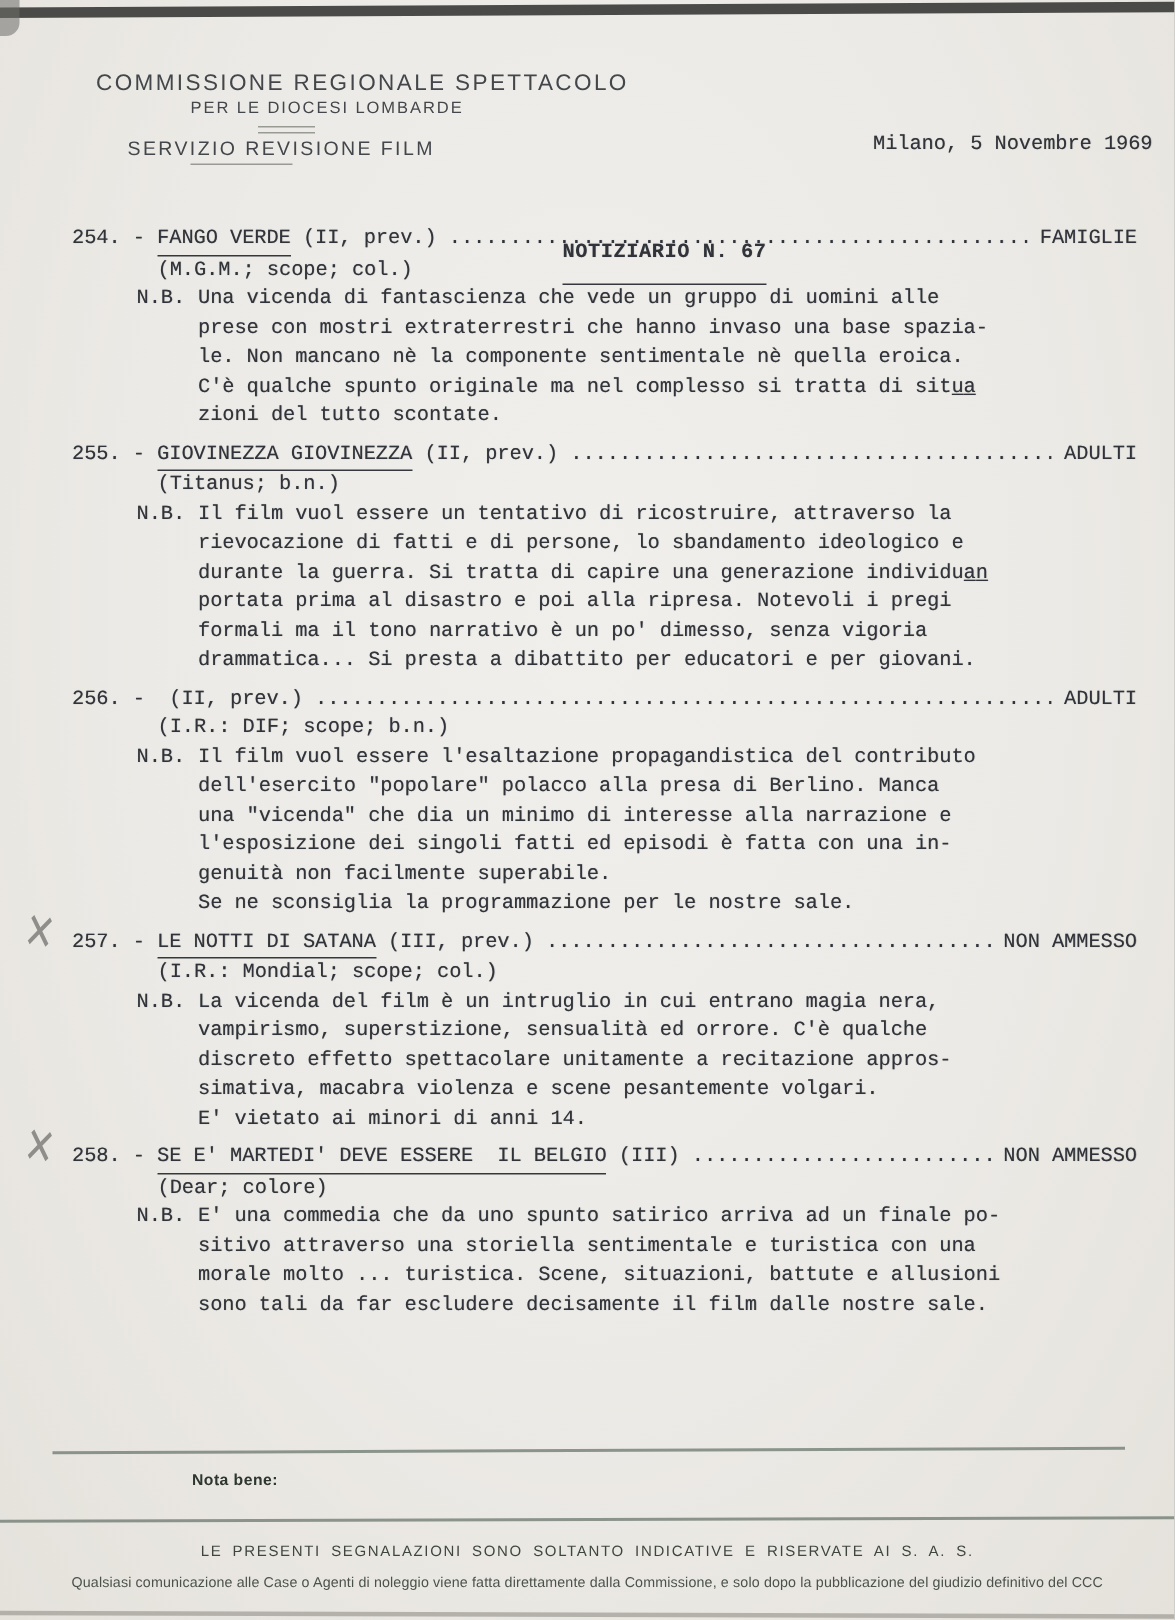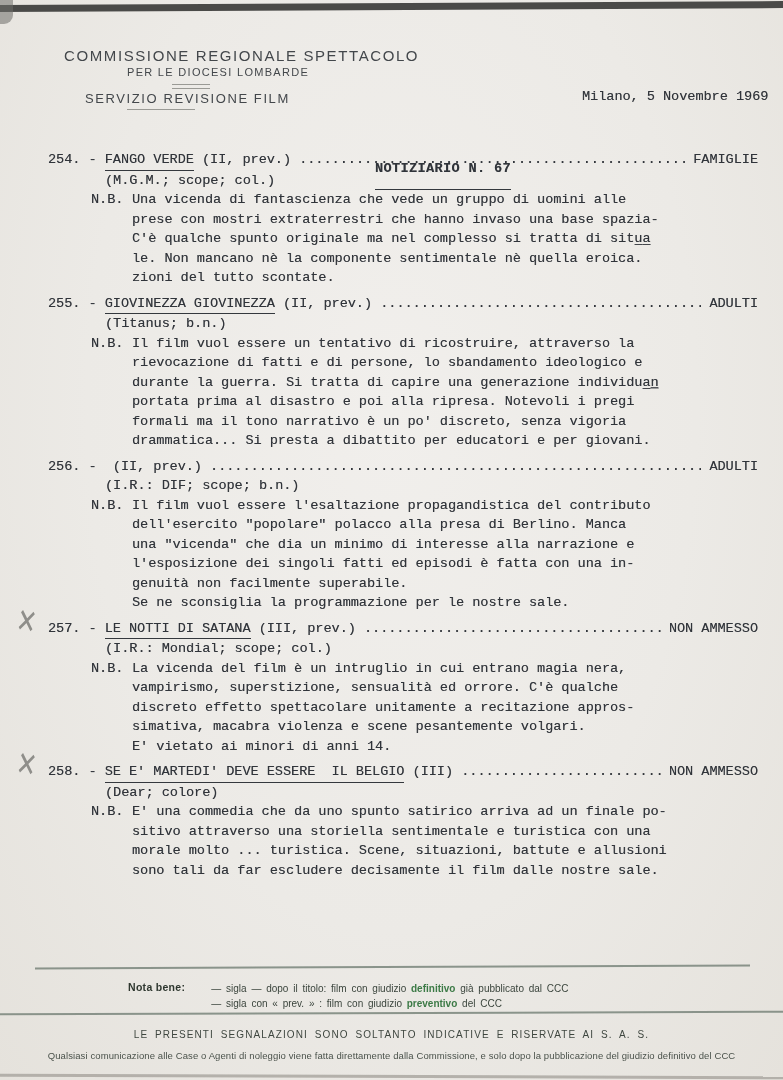--- a/index.html
+++ b/index.html
@@ -84,39 +84,39 @@
   <div id="entries">
     <div class="entry">
 
       <div class="entry-head"><span class="num">254. - </span><span class="film-title">FANGO VERDE</span><span class="suffix"> (II, prev.) </span><span class="leader">..........................................................................................</span><span class="rating"> FAMIGLIE</span></div>
       <div class="prod">(M.G.M.; scope; col.)</div>
       <div class="nb">
         <span class="nb-label">N.B. </span>
         <div class="nb-lines">
             <div>Una vicenda di fantascienza che vede un gruppo di uomini alle</div>
             <div>prese con mostri extraterrestri che hanno invaso una base spazia-</div>
+            <div>le. Non mancano nè la componente sentimentale nè quella eroica.</div>
             <div>C'è qualche spunto originale ma nel complesso si tratta di situ̲a̲</div>
-            <div>le. Non mancano nè la componente sentimentale nè quella eroica.</div>
             <div>zioni del tutto scontate.</div>
           </div>
       </div>
     </div>
 
     <div class="entry">
 
       <div class="entry-head"><span class="num">255. - </span><span class="film-title">GIOVINEZZA GIOVINEZZA</span><span class="suffix"> (II, prev.) </span><span class="leader">..........................................................................................</span><span class="rating"> ADULTI</span></div>
       <div class="prod">(Titanus; b.n.)</div>
       <div class="nb">
         <span class="nb-label">N.B. </span>
         <div class="nb-lines">
             <div>Il film vuol essere un tentativo di ricostruire, attraverso la</div>
             <div>rievocazione di fatti e di persone, lo sbandamento ideologico e</div>
             <div>durante la guerra. Si tratta di capire una generazione individua̲n̲</div>
             <div>portata prima al disastro e poi alla ripresa. Notevoli i pregi</div>
-            <div>formali ma il tono narrativo è un po' discreto, senza vigoria</div>
+            <div>formali ma il tono narrativo è un po' dimesso, senza vigoria</div>
             <div>drammatica... Si presta a dibattito per educatori e per giovani.</div>
           </div>
       </div>
     </div>
 
     <div class="entry">
 
       <div class="entry-head"><span class="num">256. - </span><span class="suffix"> (II, prev.) </span><span class="leader">..........................................................................................</span><span class="rating"> ADULTI</span></div>
       <div class="prod">(I.R.: DIF; scope; b.n.)</div>
       <div class="nb">
@@ -160,22 +160,18 @@
             <div>morale molto ... turistica. Scene, situazioni, battute e allusioni</div>
             <div>sono tali da far escludere decisamente il film dalle nostre sale.</div>
           </div>
       </div>
     </div>
   </div>
 
   <div class="rule rule-top"></div>
   <div class="nota">
     <span class="nota-label">Nota bene:</span>
-    <div class="nota-lines">
-      <div><span>— sigla — dopo il titolo: film con giudizio </span><span class="gbold">definitivo</span><span> già pubblicato dal CCC</span></div>
-      <div><span>— sigla con « prev. »   :  film con giudizio </span><span class="gbold">preventivo</span><span> del CCC</span></div>
-    </div>
   </div>
   <div class="rule rule-bottom"></div>
   <div class="sas">LE PRESENTI SEGNALAZIONI SONO SOLTANTO INDICATIVE E RISERVATE AI S. A. S.</div>
   <div class="disclaimer">Qualsiasi comunicazione alle Case o Agenti di noleggio viene fatta direttamente dalla Commissione, e solo dopo la pubblicazione del giudizio definitivo del CCC</div>
 
 </div>
 
 </body></html>

